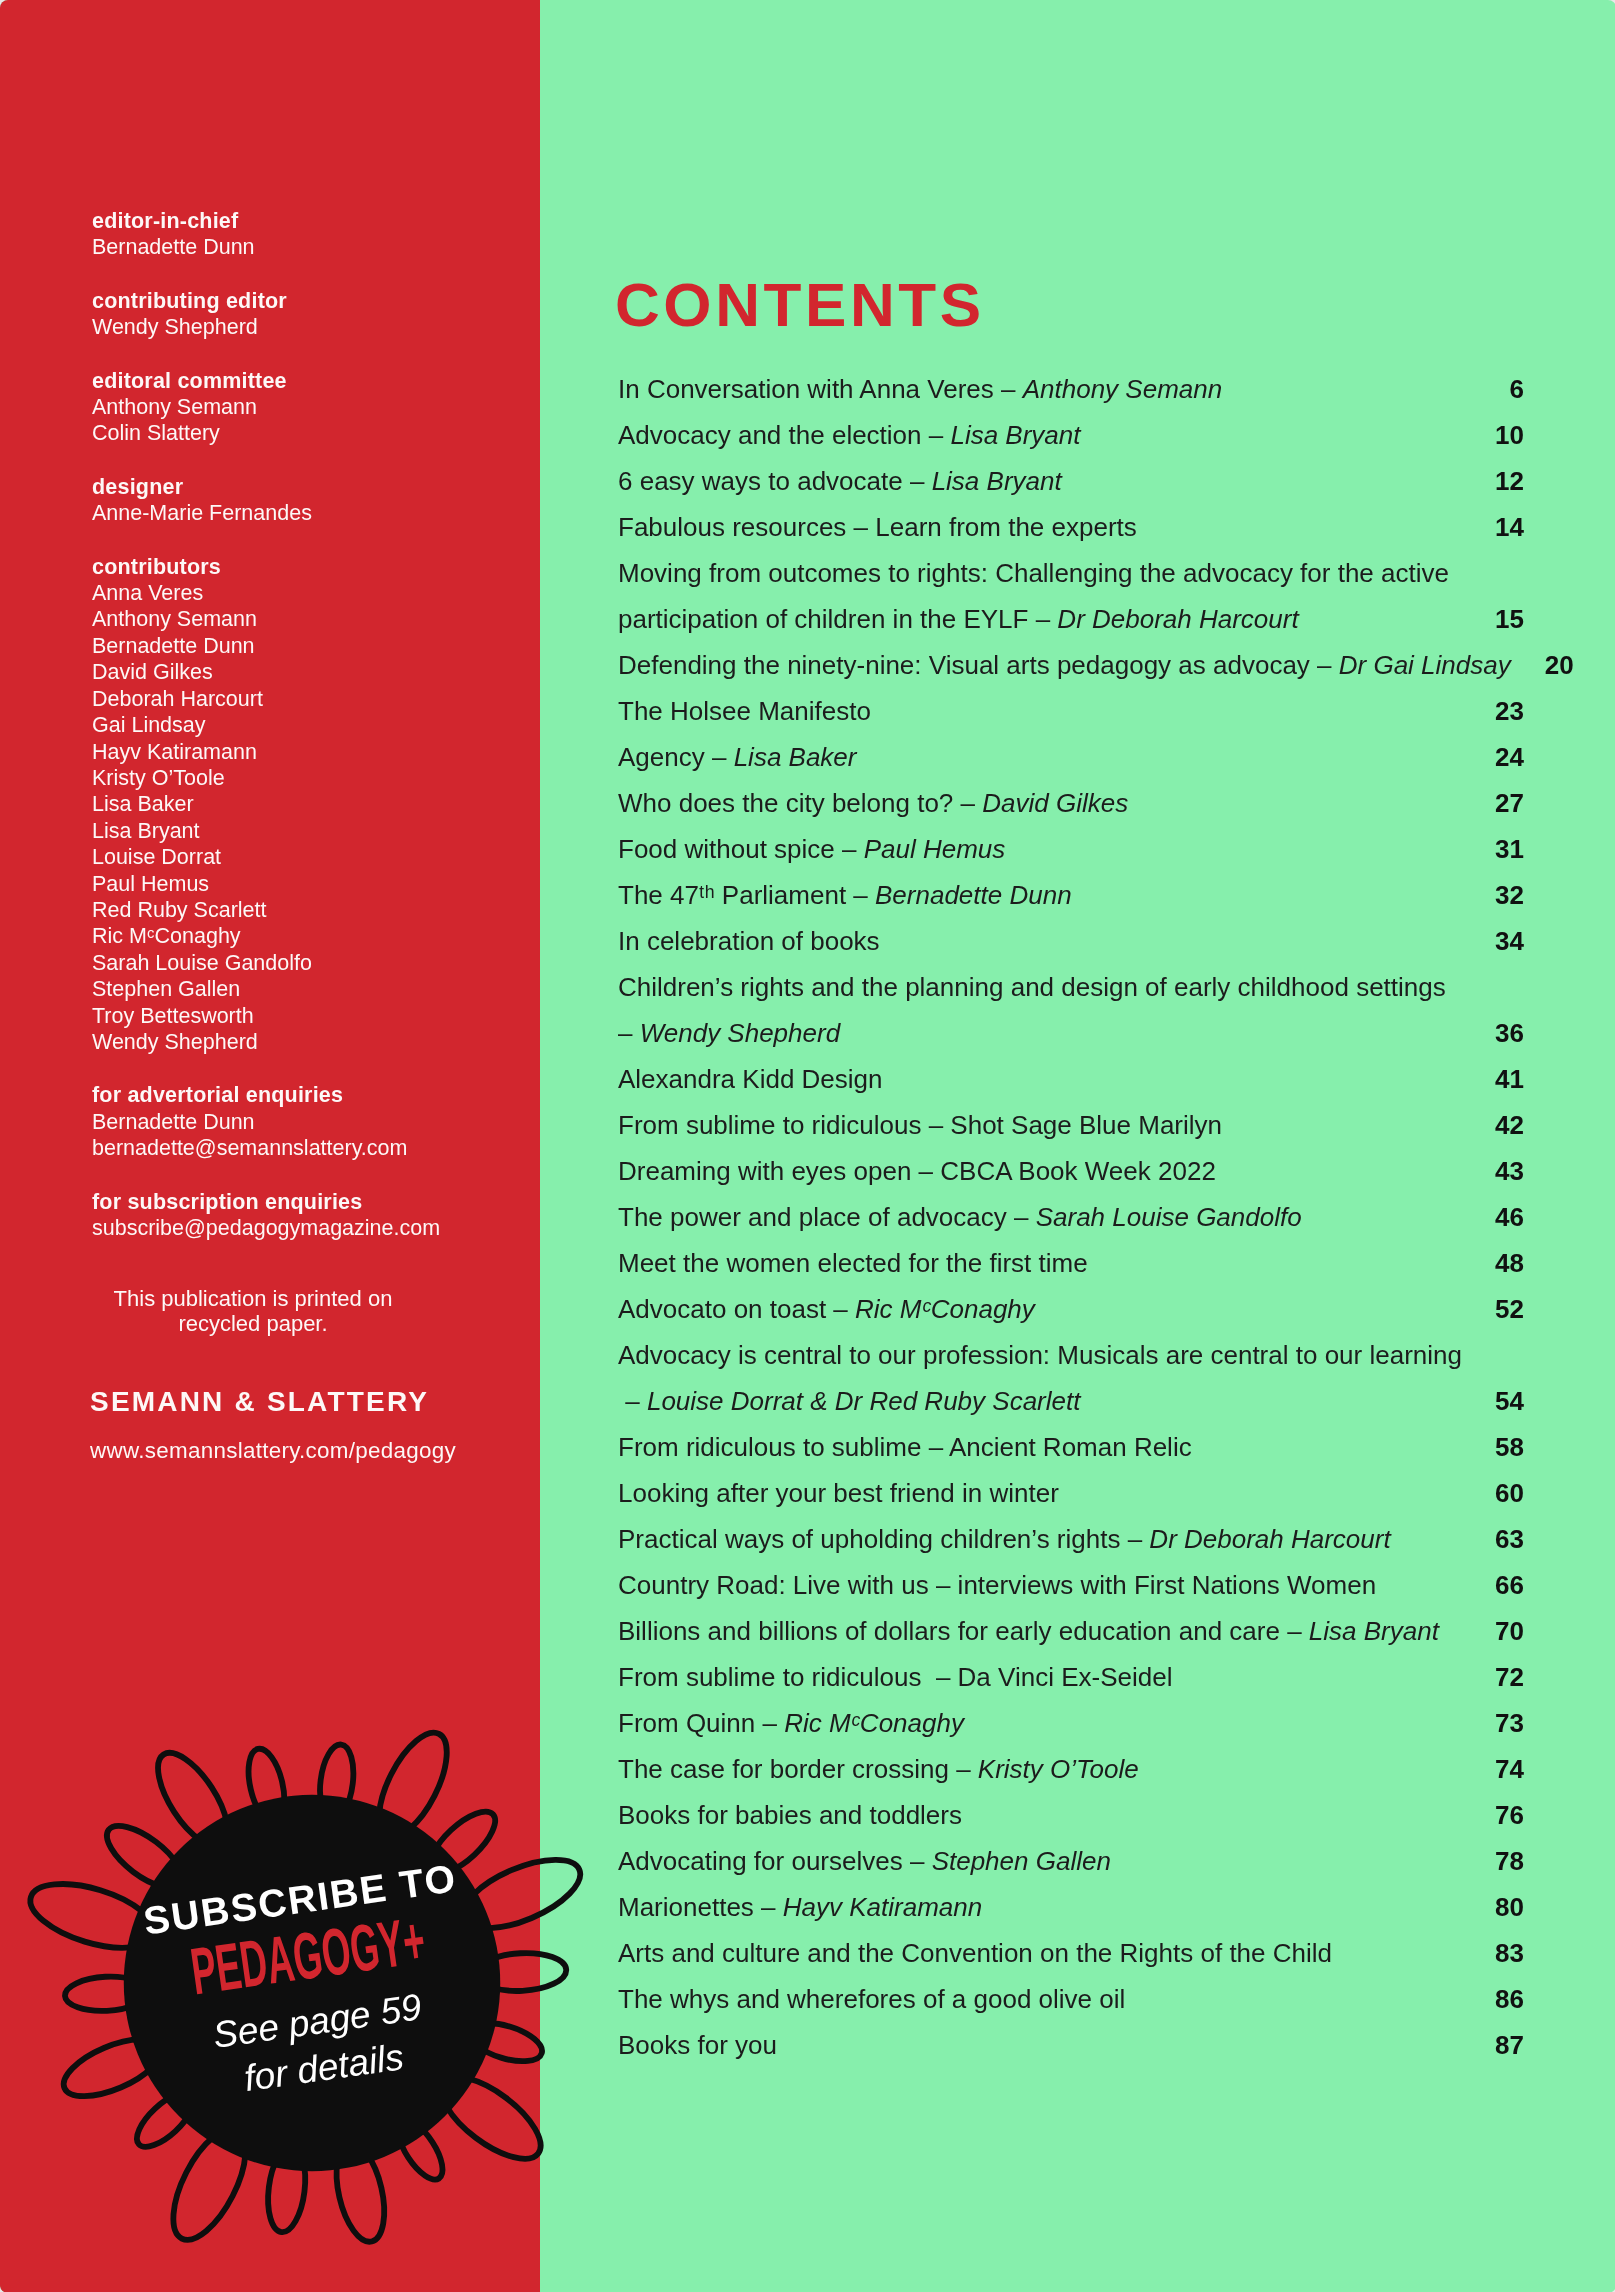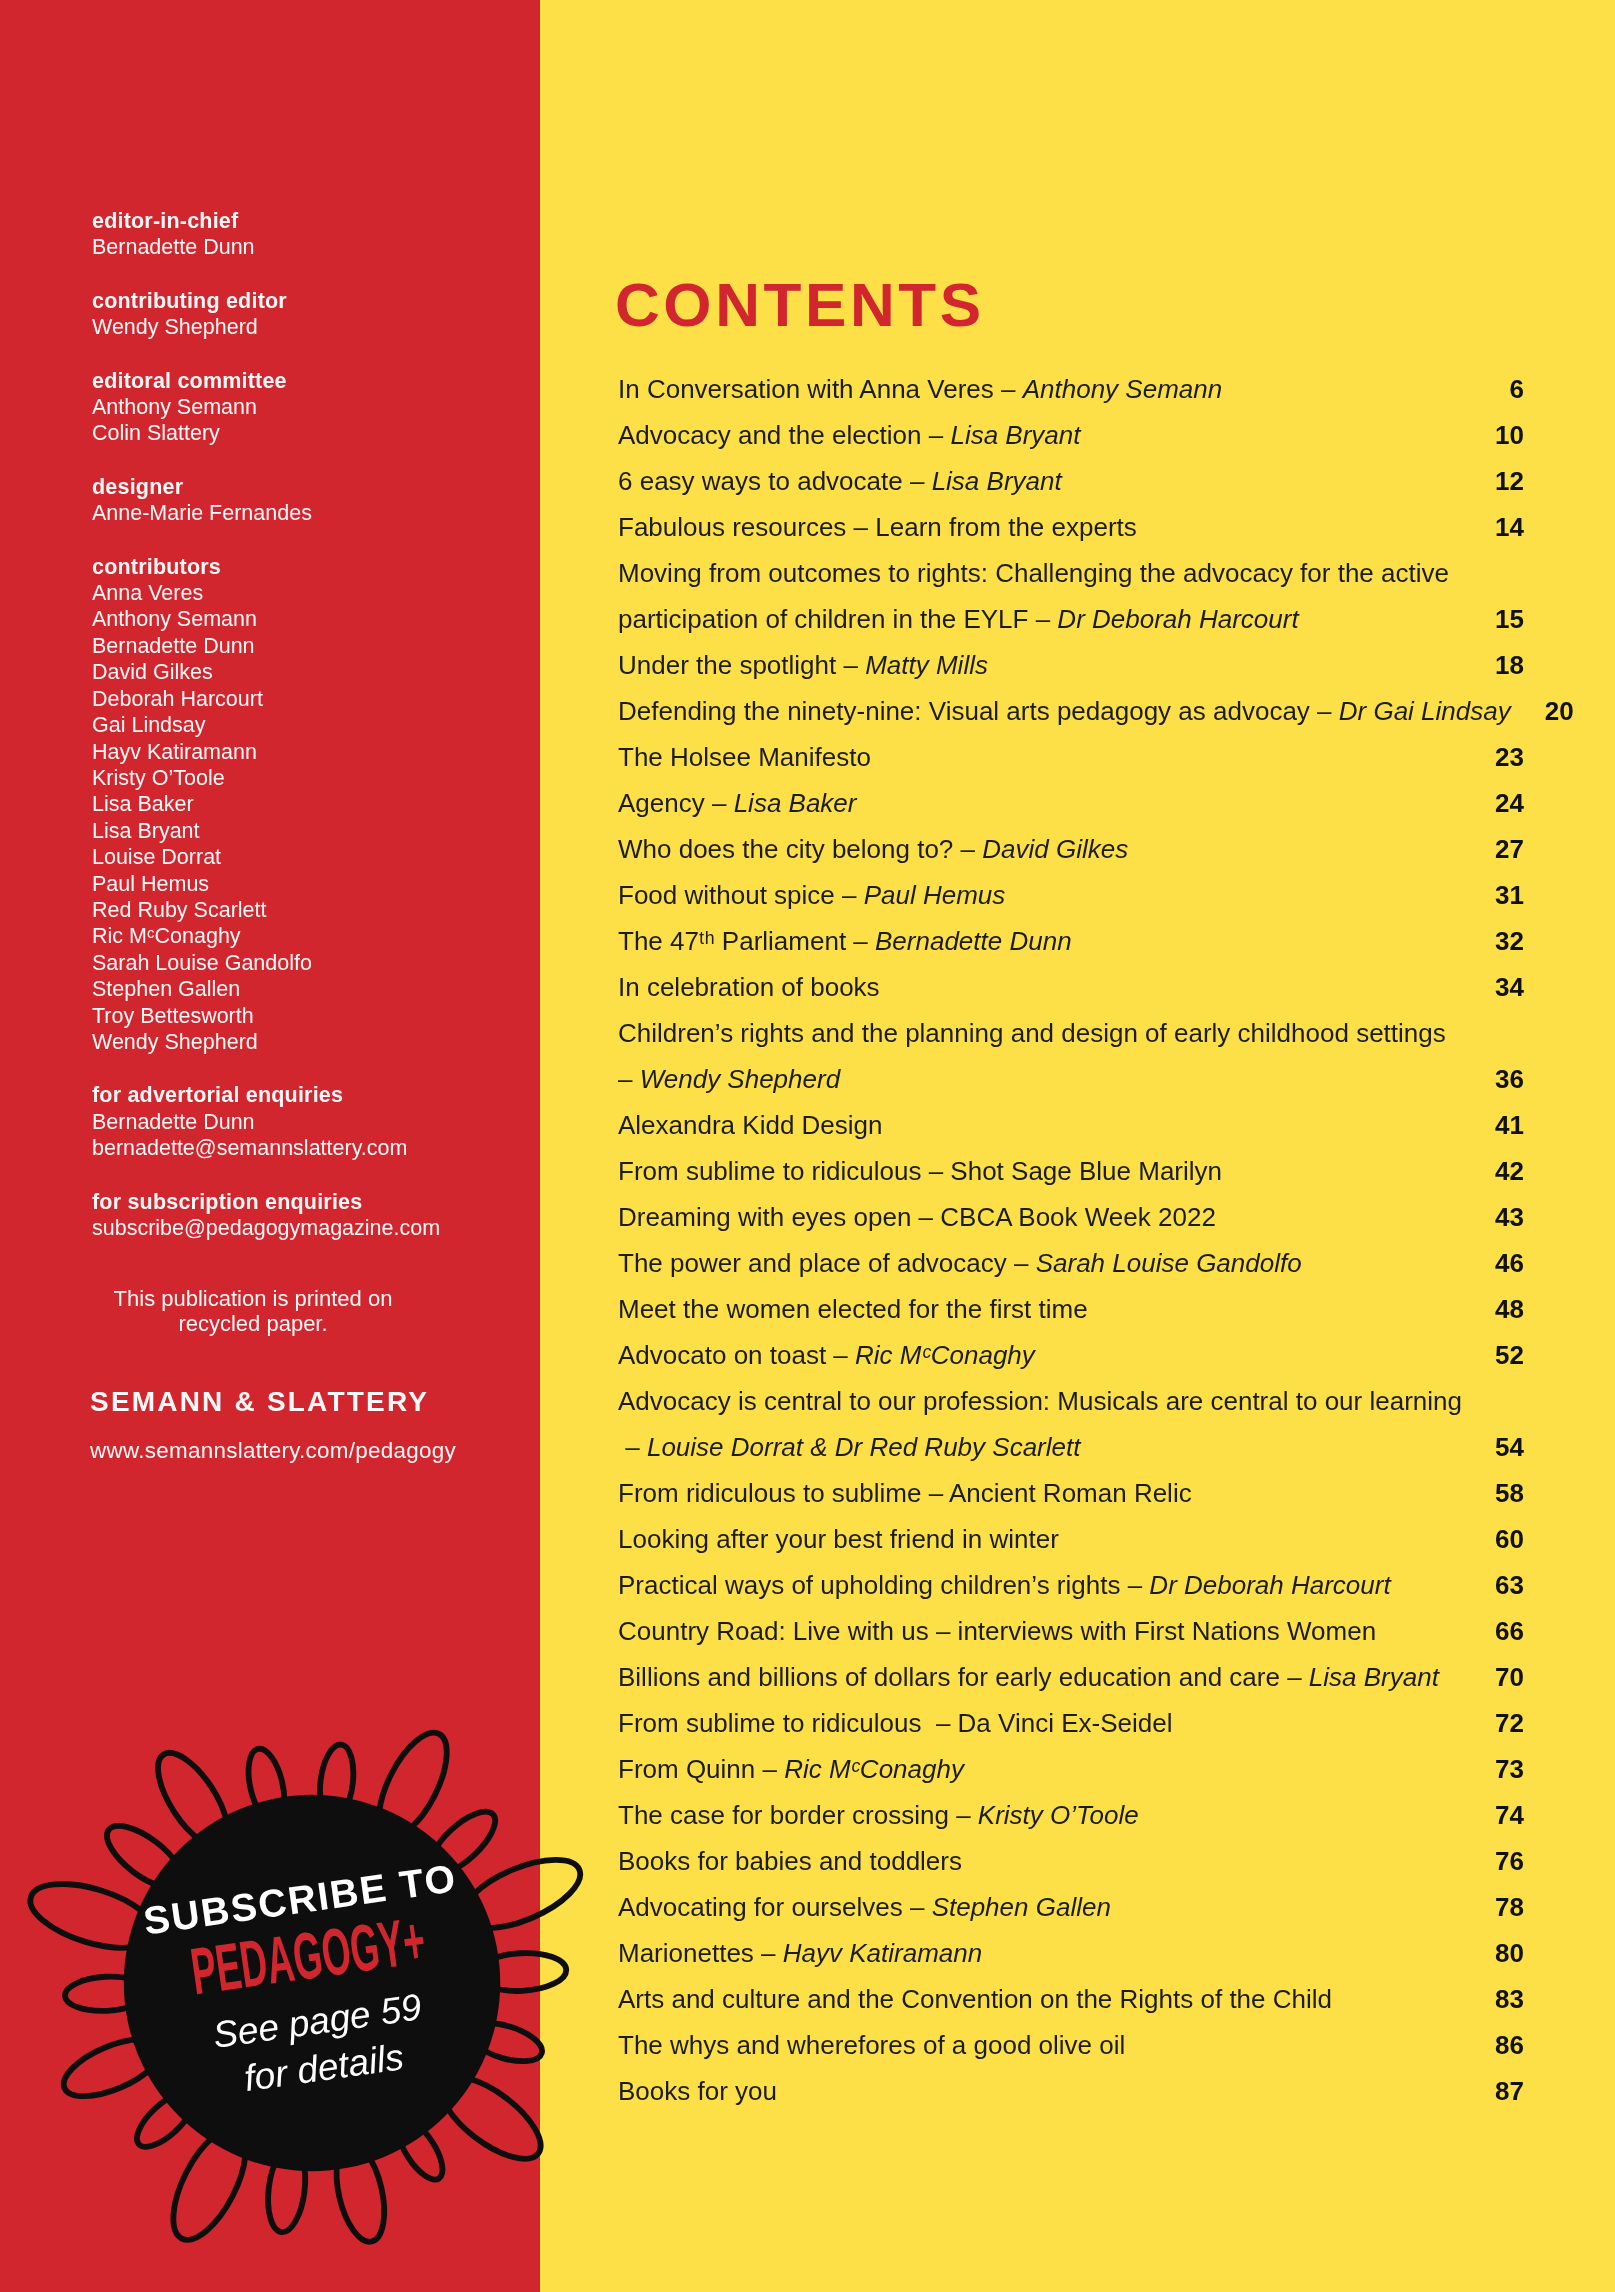--- a/index.html
+++ b/index.html
@@ -1,18 +1,18 @@
 <!DOCTYPE html>
 <html style="font-size:14.3px"><head>
 <meta charset="utf-8">
 <style>
   html,body{margin:0;padding:0;background:#e8e8e8;}
   .page{
-    position:relative; width:1616px; height:2293px; background:#fde047;
-    font-family:"Liberation Sans","DejaVu Sans",sans-serif; overflow:hidden;
+    position:relative; width:1616px; height:2293px; background:#86efac;
+    font-family:"Liberation Sans","DejaVu Sans",sans-serif; overflow:hidden;border-radius:8px;
   }
   
   .sidebar{
     position:absolute; left:0; top:0; width:540px; height:2293px;
     background:#d2262e; color:#fdf8f7;
   }
   .masthead{position:absolute; left:92px; top:208px; font-size:21.5px; line-height:26.4px;}
   .mh-group{margin-bottom:27px;}
   .mh-label{font-weight:bold; letter-spacing:0.2px;}
   .mh-line{font-weight:normal;}
@@ -171,24 +171,20 @@
       </div>
       <div class="toc-row">
         <span class="toc-text">Moving from outcomes to rights: Challenging the advocacy for the active</span>
         <span class="toc-page"></span>
       </div>
       <div class="toc-row">
         <span class="toc-text">participation of children in the EYLF – <i>Dr Deborah Harcourt</i></span>
         <span class="toc-page">15</span>
       </div>
       <div class="toc-row">
-        <span class="toc-text">Under the spotlight – <i>Matty Mills</i></span>
-        <span class="toc-page">18</span>
-      </div>
-      <div class="toc-row">
         <span class="toc-text">Defending the ninety-nine: Visual arts pedagogy as advocay – <i>Dr Gai Lindsay</i></span>
         <span class="toc-page">20</span>
       </div>
       <div class="toc-row">
         <span class="toc-text">The Holsee Manifesto</span>
         <span class="toc-page">23</span>
       </div>
       <div class="toc-row">
         <span class="toc-text">Agency – <i>Lisa Baker</i></span>
         <span class="toc-page">24</span>

